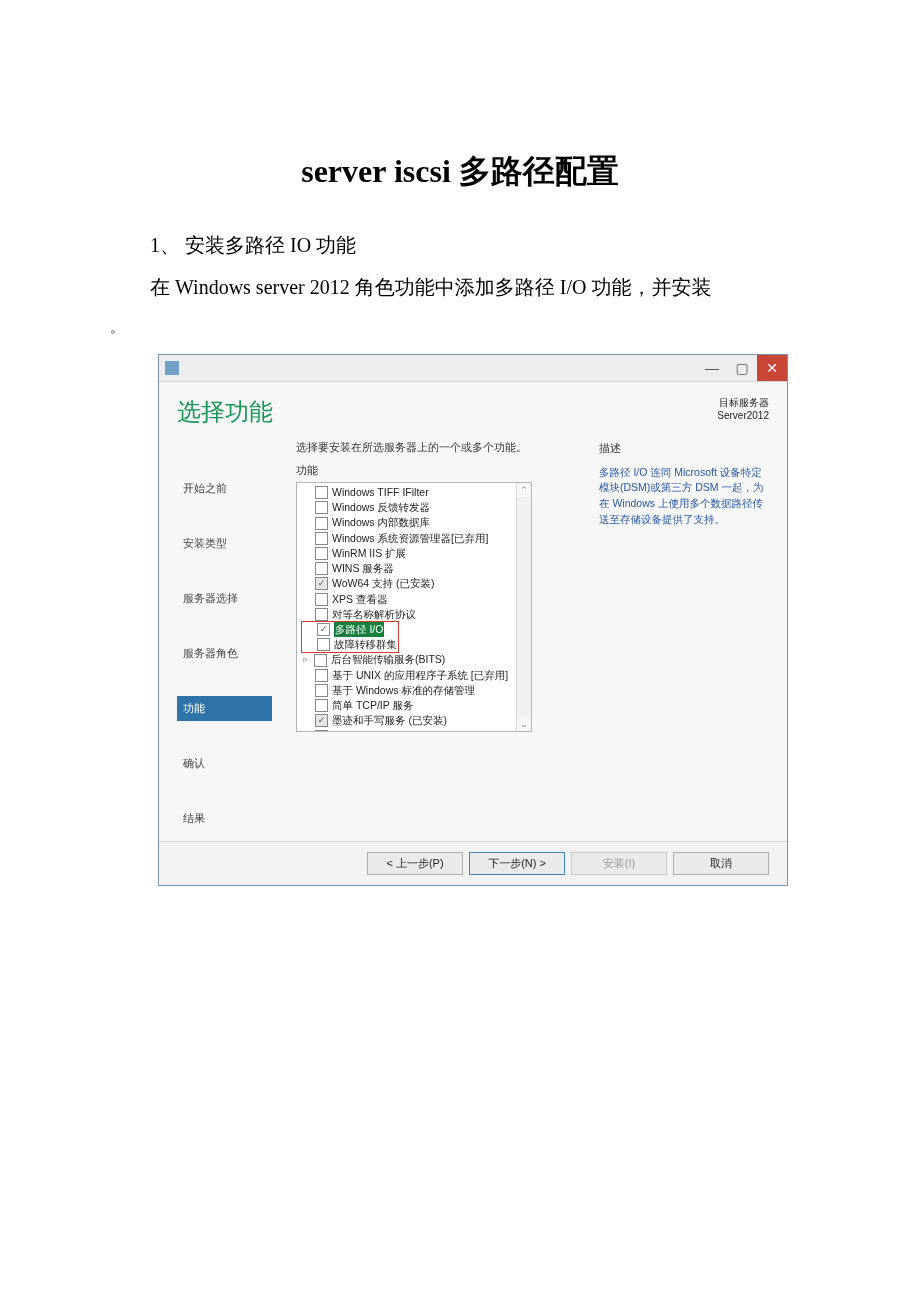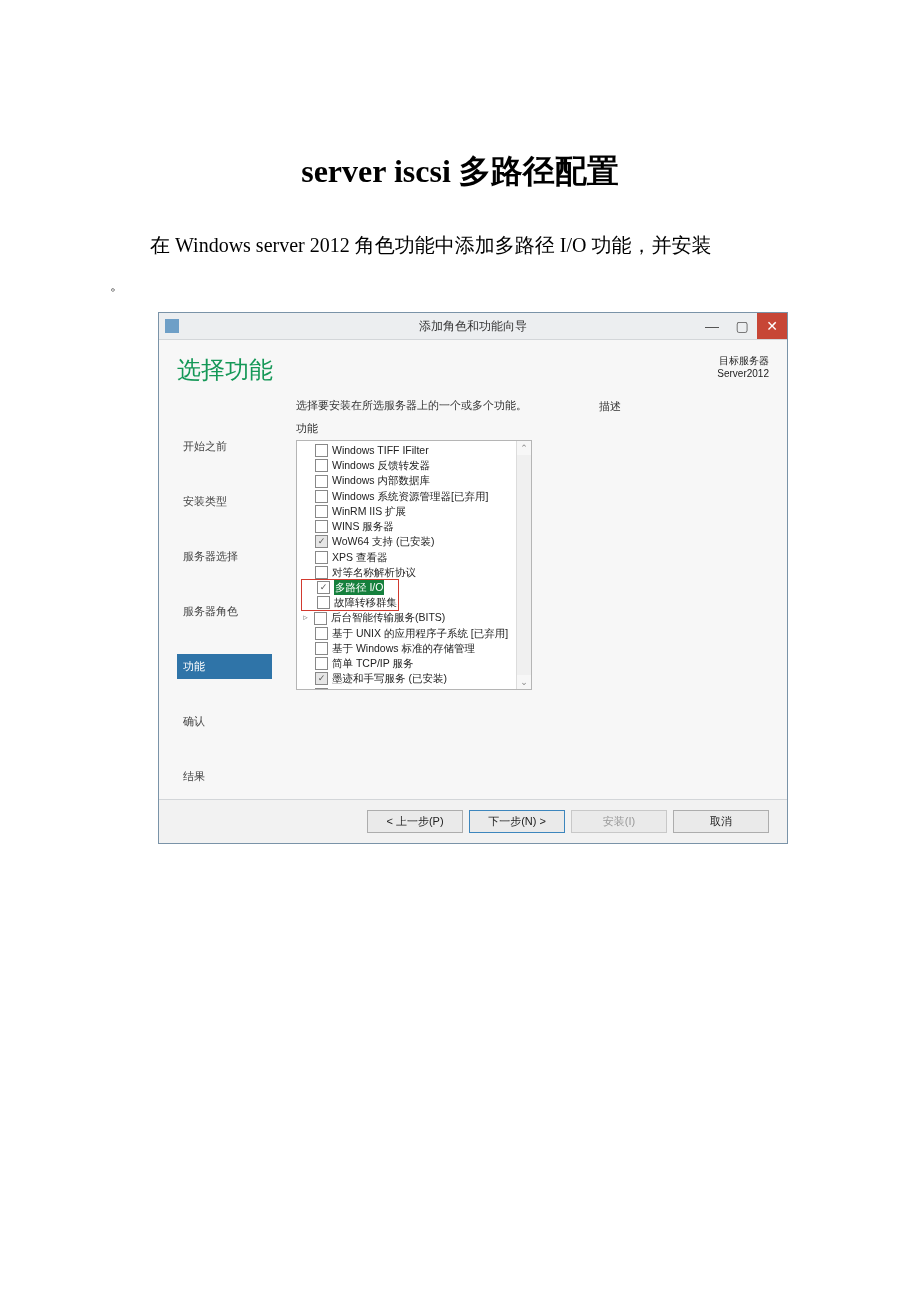--- a/index.html
+++ b/index.html
@@ -243,30 +243,30 @@
     top: 600px;
     white-space: nowrap;
   }
 </style>
 </head>
 <body>
 
 <div class="page">
   <div class="doc-title">server iscsi 多路径配置</div>
   <div class="doc-body">
+    <div>1、 安装多路径 IO 功能</div>
     <div>在 Windows server 2012 角色功能中添加多路径 I/O 功能，并安装</div>
     <div><span class="hang-circle">。</span></div>
   </div>
 
   <div class="screenshot" style="position:relative">
     <div class="watermark">www.bdocx.com</div>
     <div class="win">
       <div class="titlebar">
         <span class="app-icon"></span>
-        <span class="title-text">添加角色和功能向导</span>
         <div class="controls">
           <div class="ctrl">—</div>
           <div class="ctrl">▢</div>
           <div class="ctrl close">✕</div>
         </div>
       </div>
       <div class="win-body">
         <div class="header-row">
           <div class="page-title-big">选择功能</div>
           <div class="target-srv">
@@ -382,20 +382,21 @@
                   </div>
                 
                 
                 
                 
               </div>
             </div>
           </div>
           <div class="desc">
             <div class="col-label">描述</div>
+            <div class="blue">多路径 I/O 连同 Microsoft 设备特定模块(DSM)或第三方 DSM 一起，为在 Windows 上使用多个数据路径传送至存储设备提供了支持。</div>
           </div>
         </div>
         <div class="button-row">
           <div class="btn">&lt; 上一步(P)</div>
           <div class="btn default">下一步(N) &gt;</div>
           <div class="btn disabled">安装(I)</div>
           <div class="btn">取消</div>
         </div>
       </div>
     </div>

